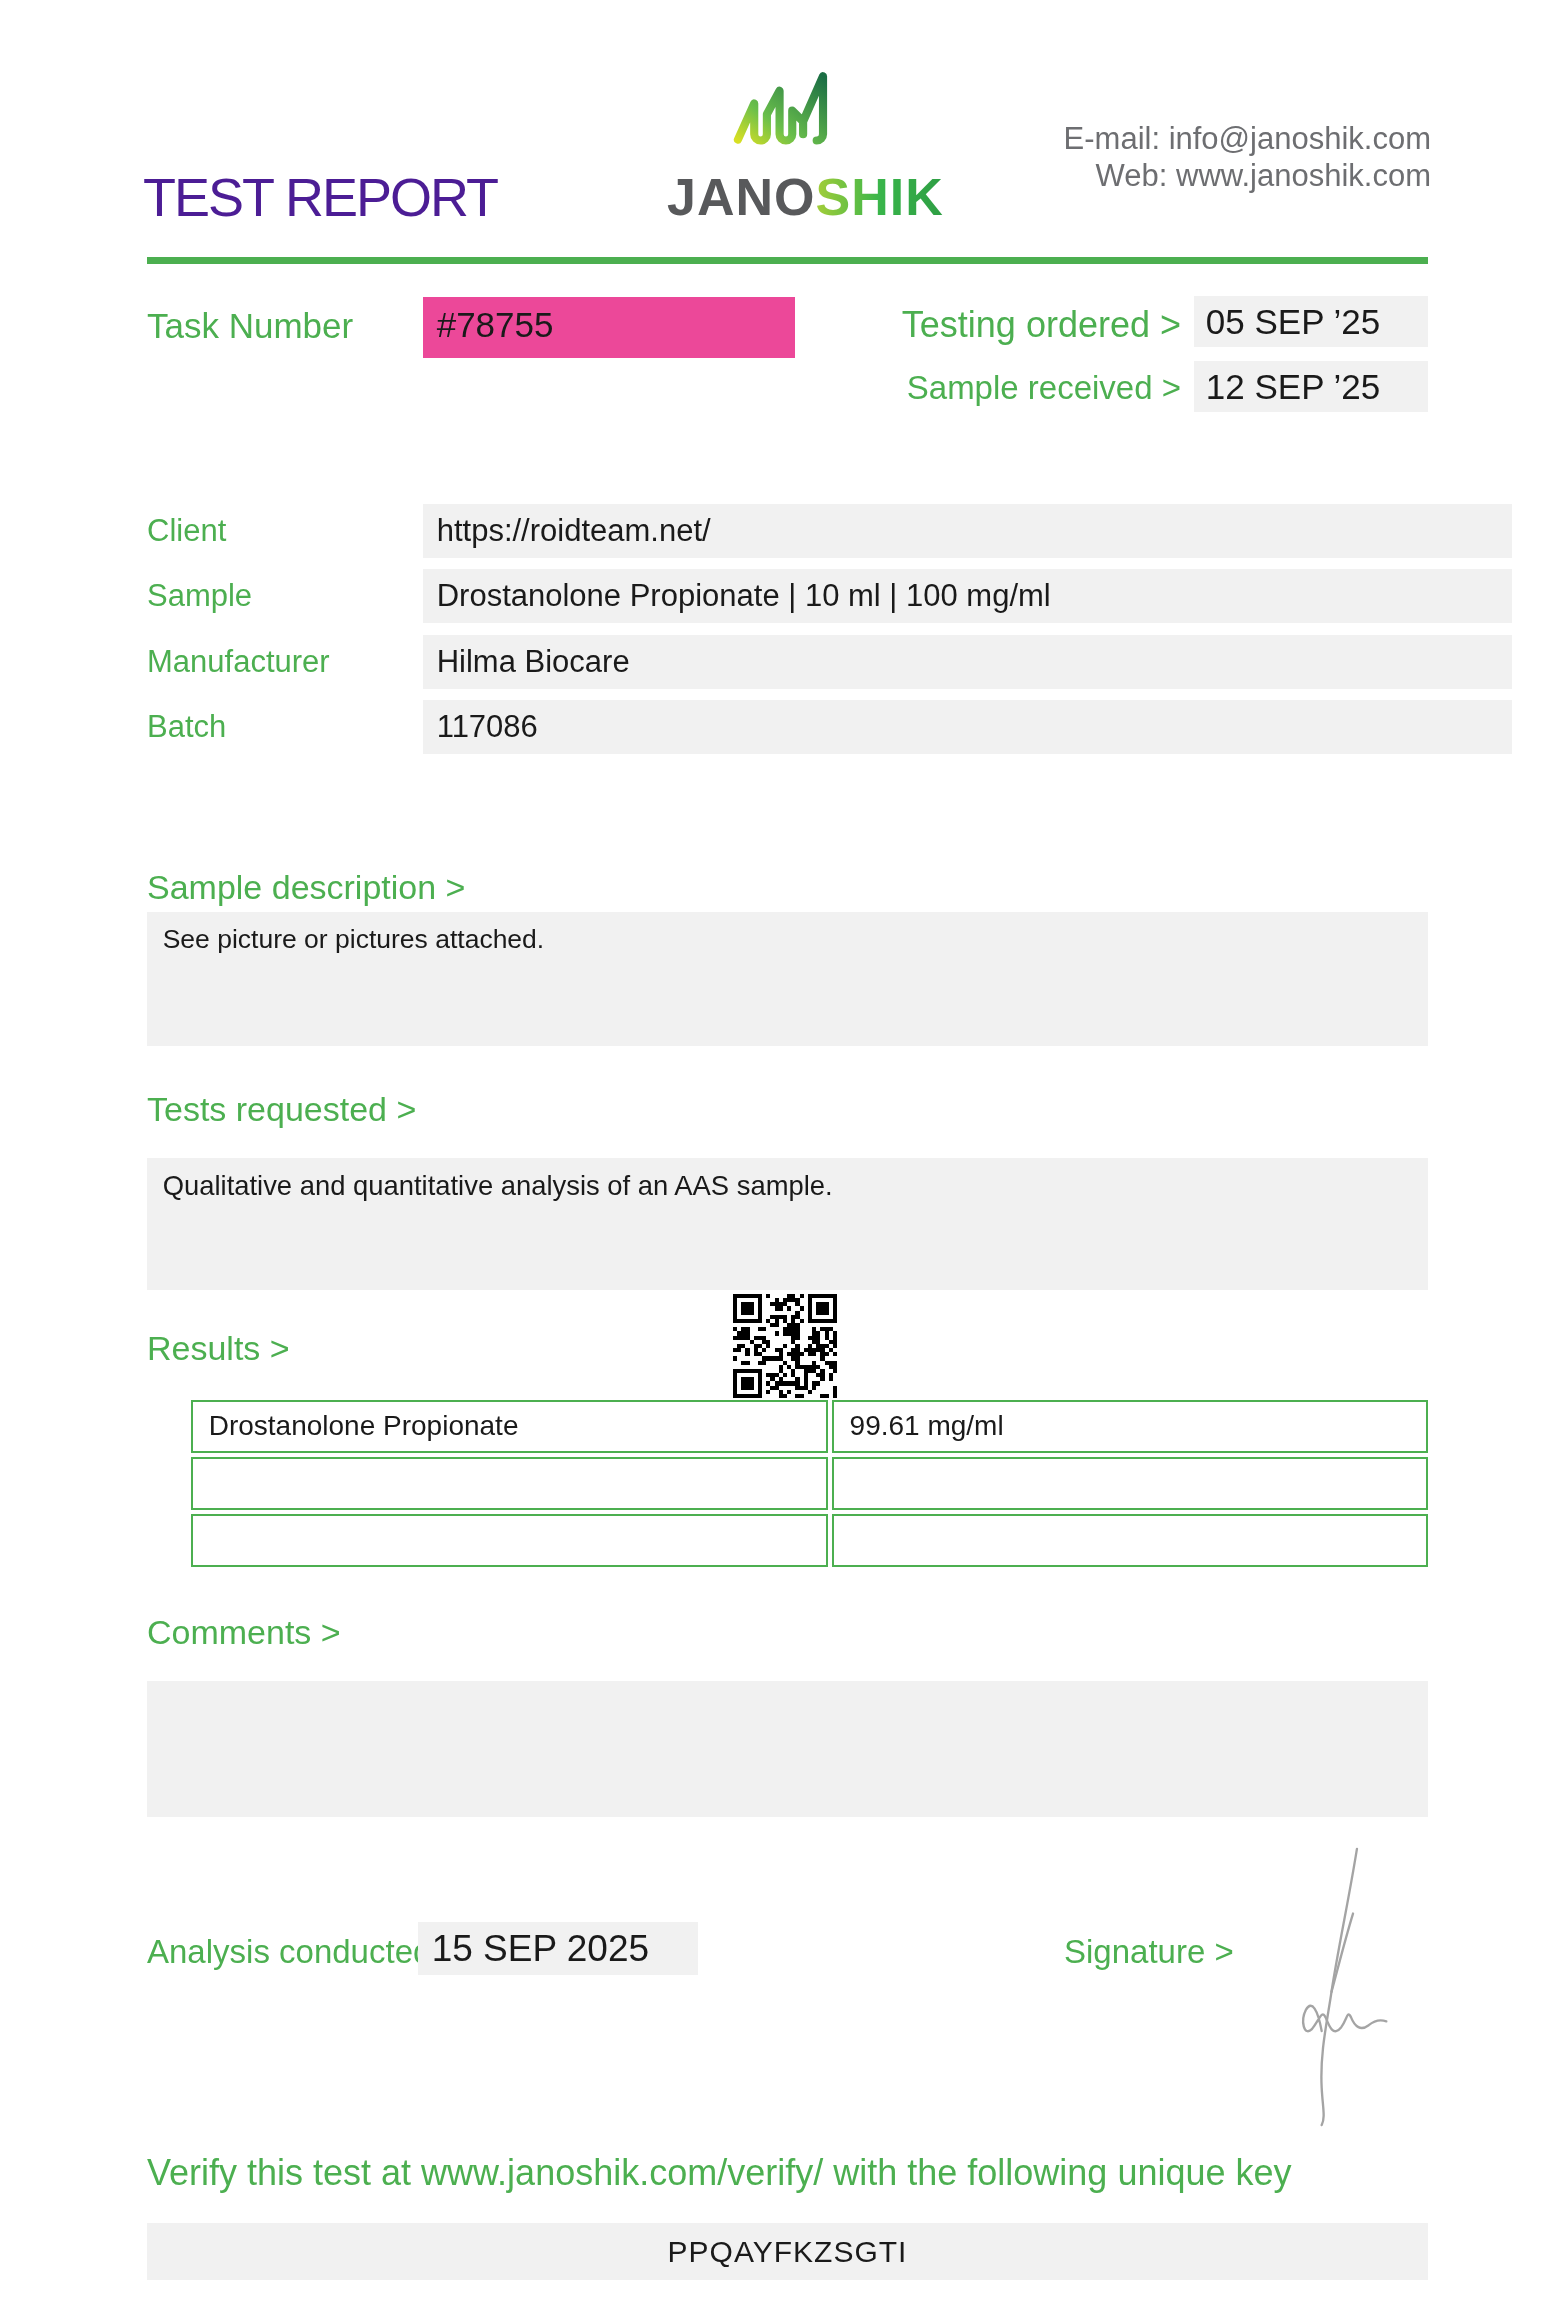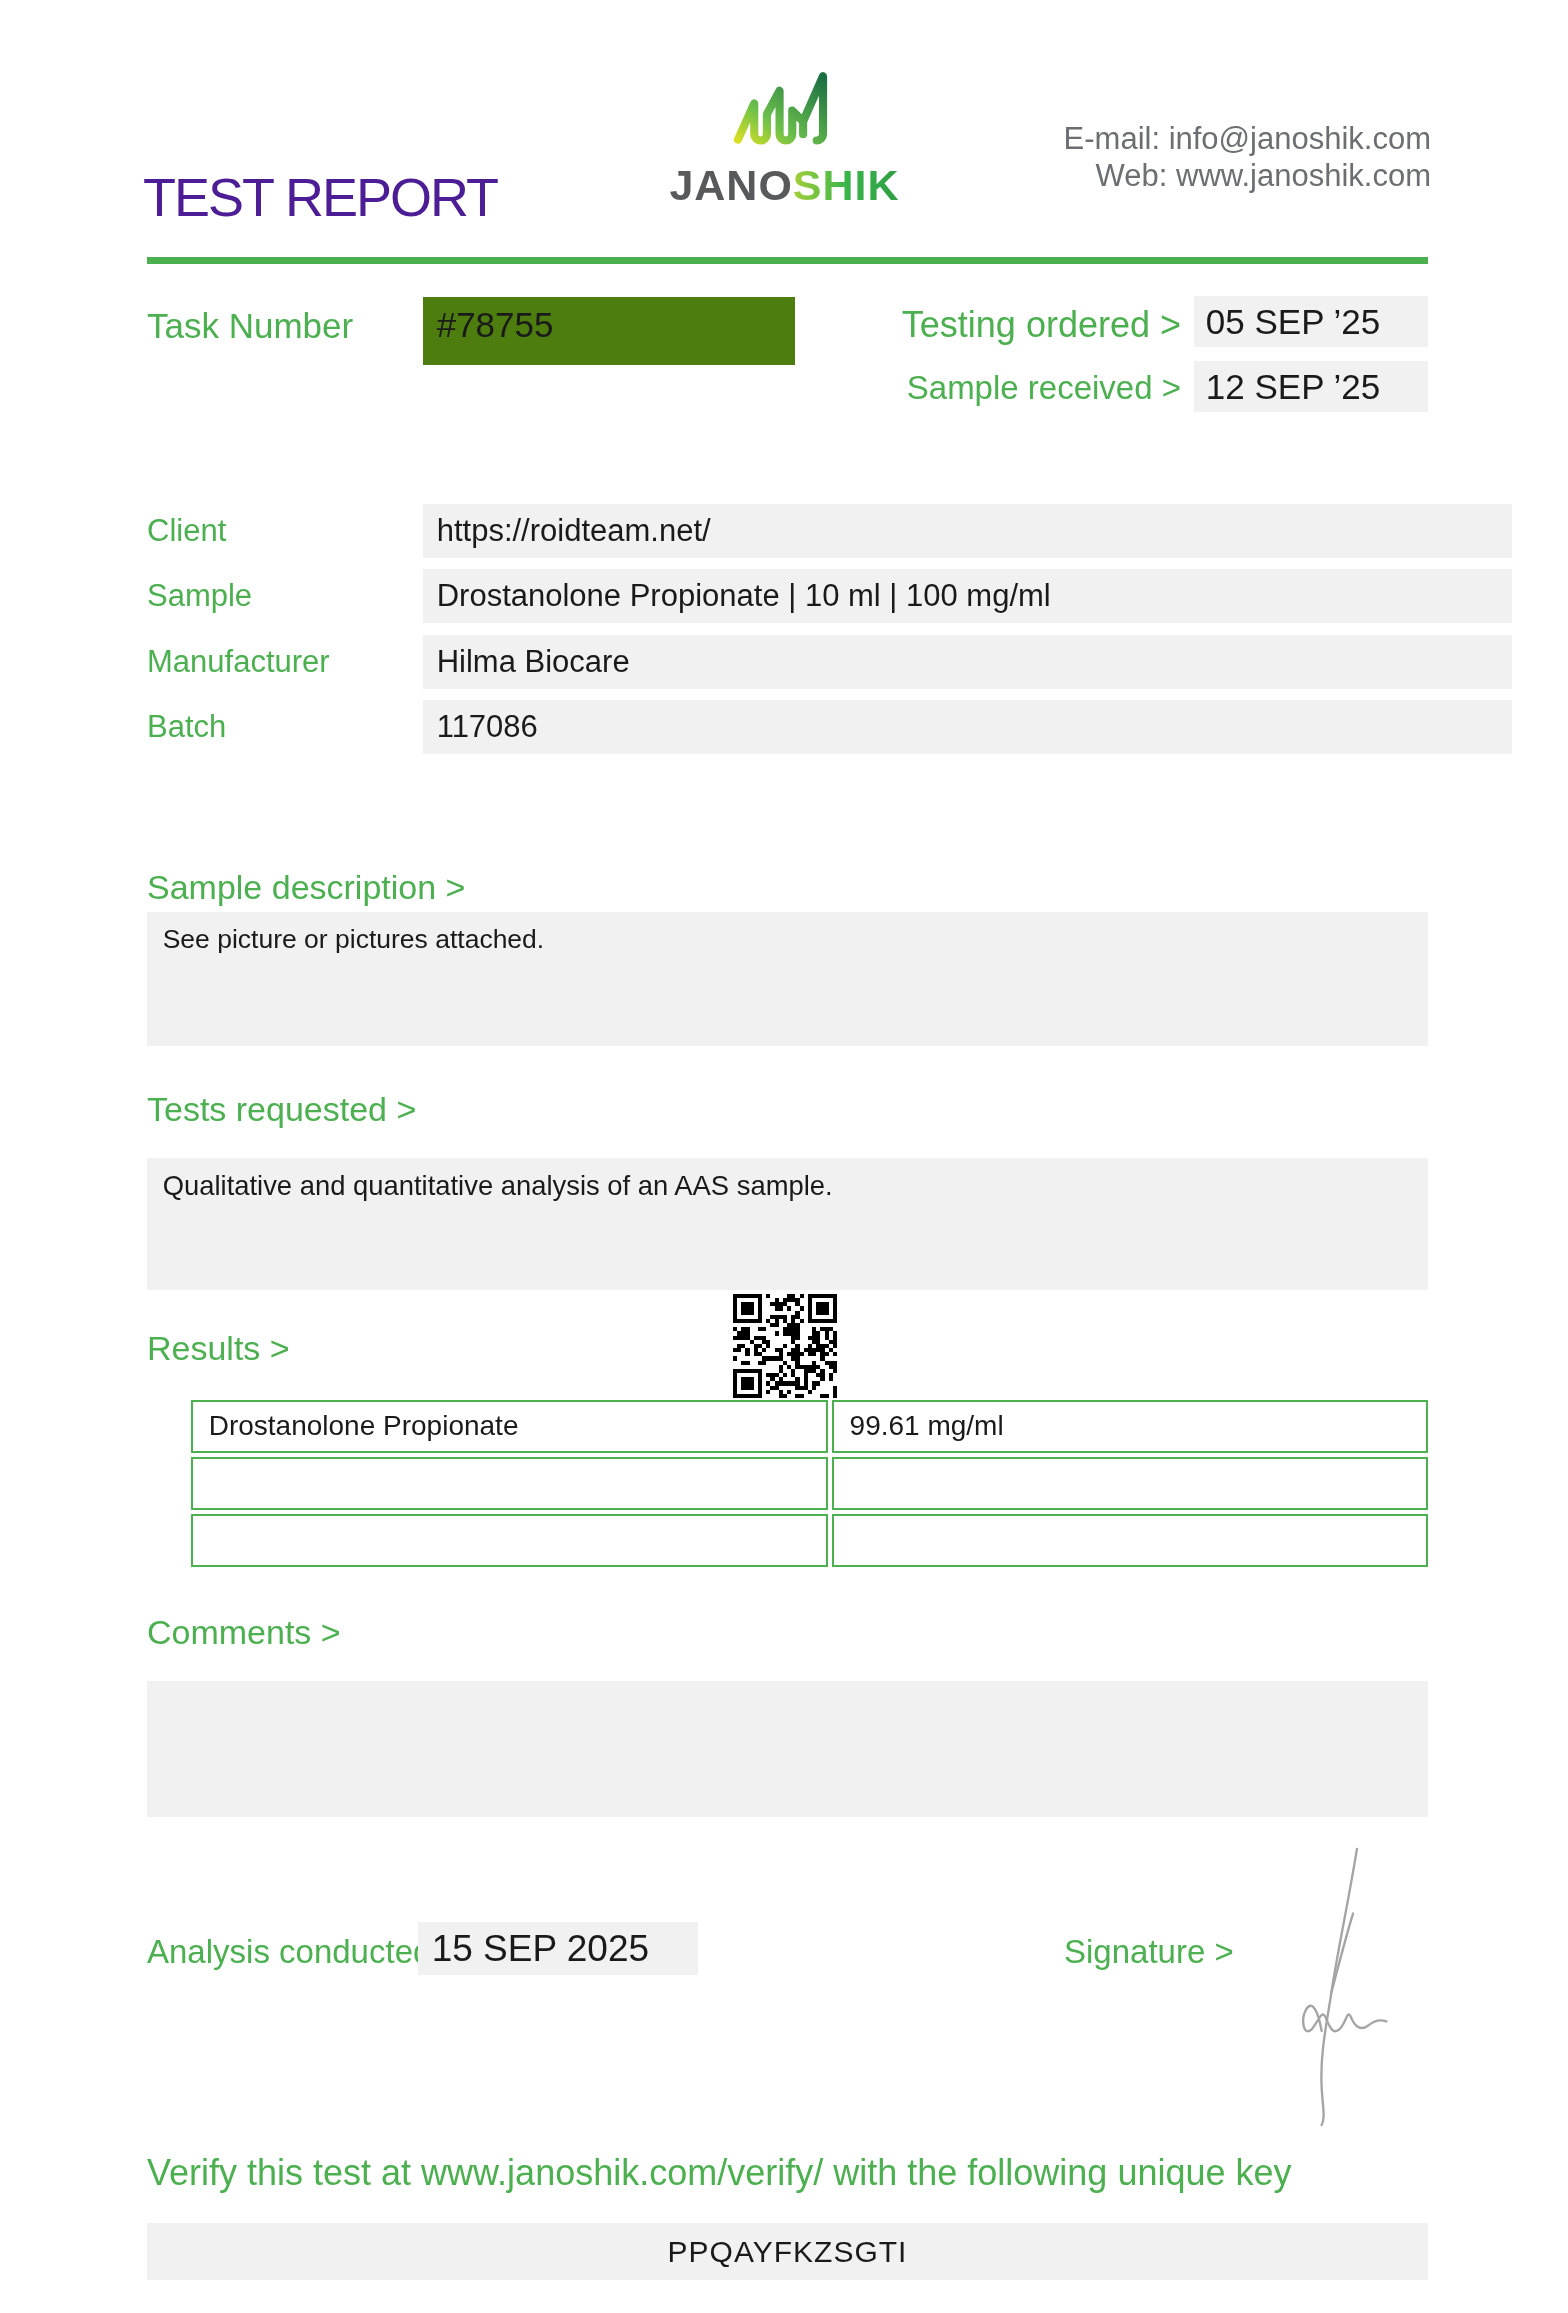--- a/index.html
+++ b/index.html
@@ -3,31 +3,31 @@
 <meta charset="utf-8">
 <style>
   html,body{margin:0;padding:0;background:#ffffff;}
   body{width:1568px;height:2313px;font-family:"Liberation Sans",sans-serif;color:#1a1a1a;overflow:hidden;}
   .page{position:relative;width:1568px;height:2313px;background:#fff;}
 
   
   .title{position:absolute;left:143px;top:135px;font-size:54px;letter-spacing:-2px;color:#4c1d95;white-space:nowrap;margin-top:31px;}
   .logo{position:absolute;left:667px;top:69px;width:235px;text-align:center;}
   .logo-icon{width:110px;height:86px;margin:0 auto;display:block;}
-  .logo-word{font-size:43px;font-weight:bold;letter-spacing:1px;white-space:nowrap;margin-top:6px;}
+  .logo-word{font-size:52px;font-weight:bold;letter-spacing:1px;white-space:nowrap;margin-top:12px;}
   .logo-word .gray{color:#58595b;}
   .logo-word .green{color:#45b04a;background:linear-gradient(90deg,#a5ce39,#39b54a,#2e9e44);-webkit-background-clip:text;background-clip:text;-webkit-text-fill-color:transparent;}
   .contact{position:absolute;right:137px;top:120px;text-align:right;color:#6d6e71;font-size:31px;line-height:37px;}
 
   .rule{position:absolute;left:147px;top:257px;width:1281px;height:6.9px;background:#4caf50;}
 
   
   .green-label{color:#4caf50;}
   .task-label{position:absolute;left:147px;top:306px;font-size:35px;}
-  .task-box{position:absolute;left:423px;top:297px;width:372px;height:68px;background:#4d7c0f;font-size:35px;line-height:55px;padding-left:13.7px;box-sizing:border-box;}
+  .task-box{position:absolute;left:423px;top:297px;width:372px;height:61px;background:#ec4899;font-size:35px;line-height:55px;padding-left:13.7px;box-sizing:border-box;}
   .ordered-label{position:absolute;left:882px;top:304px;width:299px;text-align:right;font-size:36px;}
   .ordered-box{position:absolute;left:1194px;top:296px;width:234px;height:51px;background:#f1f1f1;font-size:35px;line-height:51px;padding-left:11.8px;box-sizing:border-box;}
   .received-label{position:absolute;left:882px;top:369px;width:299px;text-align:right;font-size:33px;}
   .received-box{position:absolute;left:1194px;top:361px;width:234px;height:51px;background:#f1f1f1;font-size:35px;line-height:51px;padding-left:11.8px;box-sizing:border-box;}
 
   
   .detail-row{position:absolute;left:147px;width:1281px;height:54px;}
   .detail-row .lbl{position:absolute;left:0;top:0;font-size:31px;line-height:54px;color:#4caf50;}
   .detail-row .val{position:absolute;left:276px;top:0;width:1089px;height:54px;background:#f1f1f1;font-size:31px;line-height:54px;padding-left:13.7px;box-sizing:border-box;white-space:nowrap;}
   #row-client{top:504px;}#row-sample{top:569px;}#row-manufacturer{top:635px;}#row-batch{top:700px;text-decoration:underline;}

